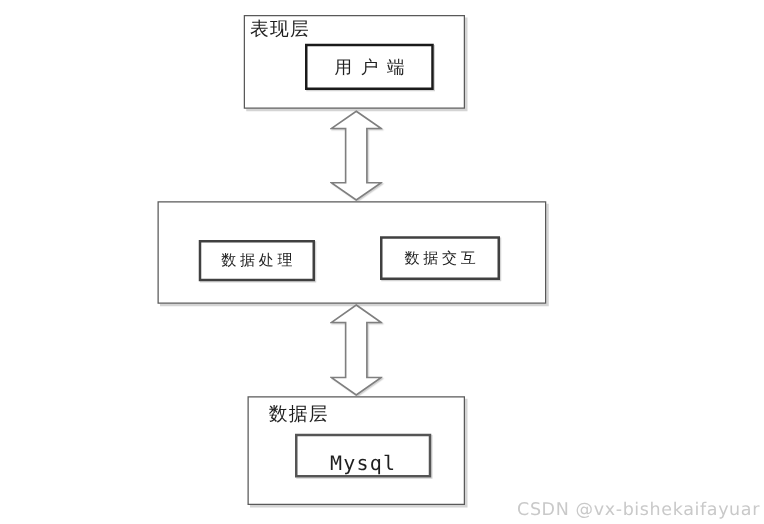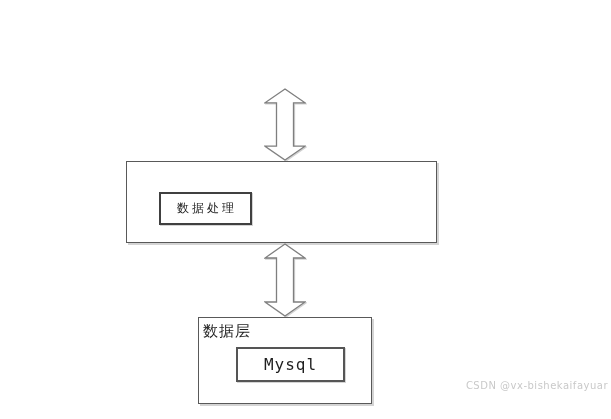--- a/index.html
+++ b/index.html
@@ -31,21 +31,21 @@
 
   .layer-label {
     position: absolute;
     left: 4px;
     top: 1px;
     font-size: 15px;
     letter-spacing: 1px;
     white-space: nowrap;
   }
   .layer-business .layer-label { font-size: 16px; top: 2px; }
-  .layer-data .layer-label     { top: 4px; }
+  .layer-data .layer-label     { top: 4px; margin-left: 12px; }
 
   
   .node {
     position: absolute;
     background: #ffffff;
     border: 2px solid #404040;
     box-shadow: 1px 1px 0 0 #d4d4d4;
     box-sizing: border-box;
     display: flex;
     align-items: center;
@@ -71,58 +71,68 @@
     font-size: 12px;
     letter-spacing: 3px;
     text-indent: 3px;
   }
   .node-mysql {
     left: 37px; top: 29px; width: 109px; height: 35px;
     border-color: #555555;
     font-family: "DejaVu Sans Mono", "Liberation Mono", monospace;
     font-size: 16px;
     letter-spacing: 1px;
+    align-items: flex-end;
   }
 
   
   .arrow {
     position: absolute;
     filter: drop-shadow(1.5px 1.5px 0 rgba(0,0,0,0.18));
   }
   .arrow-1 { left: 264px; top: 88px;  width: 42px; height: 73px; }
   .arrow-2 { left: 264px; top: 243px; width: 42px; height: 74px; }
   .arrow svg { display: block; width: 100%; height: 100%; }
 
   
   .watermark {
     position: absolute;
     right: 3px;
-    top: 380px;
+    top: 400px;
     font-family: "DejaVu Sans", "Liberation Sans", sans-serif;
-    font-size: 10px;
+    font-size: 14px;
     color: #c9c9c9;
     letter-spacing: 0.5px;
     white-space: nowrap;
   }
 </style>
 </head>
 <body>
 
 <div class="canvas">
 
+  <div class="layer layer-presentation">
+    <div class="layer-label">表现层</div>
+    <div class="node node-client">
+      <span>用户端</span>
+    </div>
+  </div>
 
   <div class="arrow arrow-1">
     <svg viewBox="0 0 42 74" preserveAspectRatio="none" aria-hidden="true">
       <polygon points="21,1 41,15 29.5,15 29.5,59 41,59 21,73 1,59 12.5,59 12.5,15 1,15" fill="#ffffff" stroke="#7f7f7f" stroke-width="1.3" stroke-linejoin="miter"></polygon>
     </svg>
   </div>
 
   <div class="layer layer-business">
     <div class="node node-processing">
       <span>数据处理</span>
+    </div>
+    <div class="node node-interaction">
+      <span>数据交互</span>
     </div>
   </div>
 
   <div class="arrow arrow-2">
     <svg viewBox="0 0 42 74" preserveAspectRatio="none" aria-hidden="true">
       <polygon points="21,1 41,15 29.5,15 29.5,59 41,59 21,73 1,59 12.5,59 12.5,15 1,15" fill="#ffffff" stroke="#7f7f7f" stroke-width="1.3" stroke-linejoin="miter"></polygon>
     </svg>
   </div>
 
   <div class="layer layer-data">

